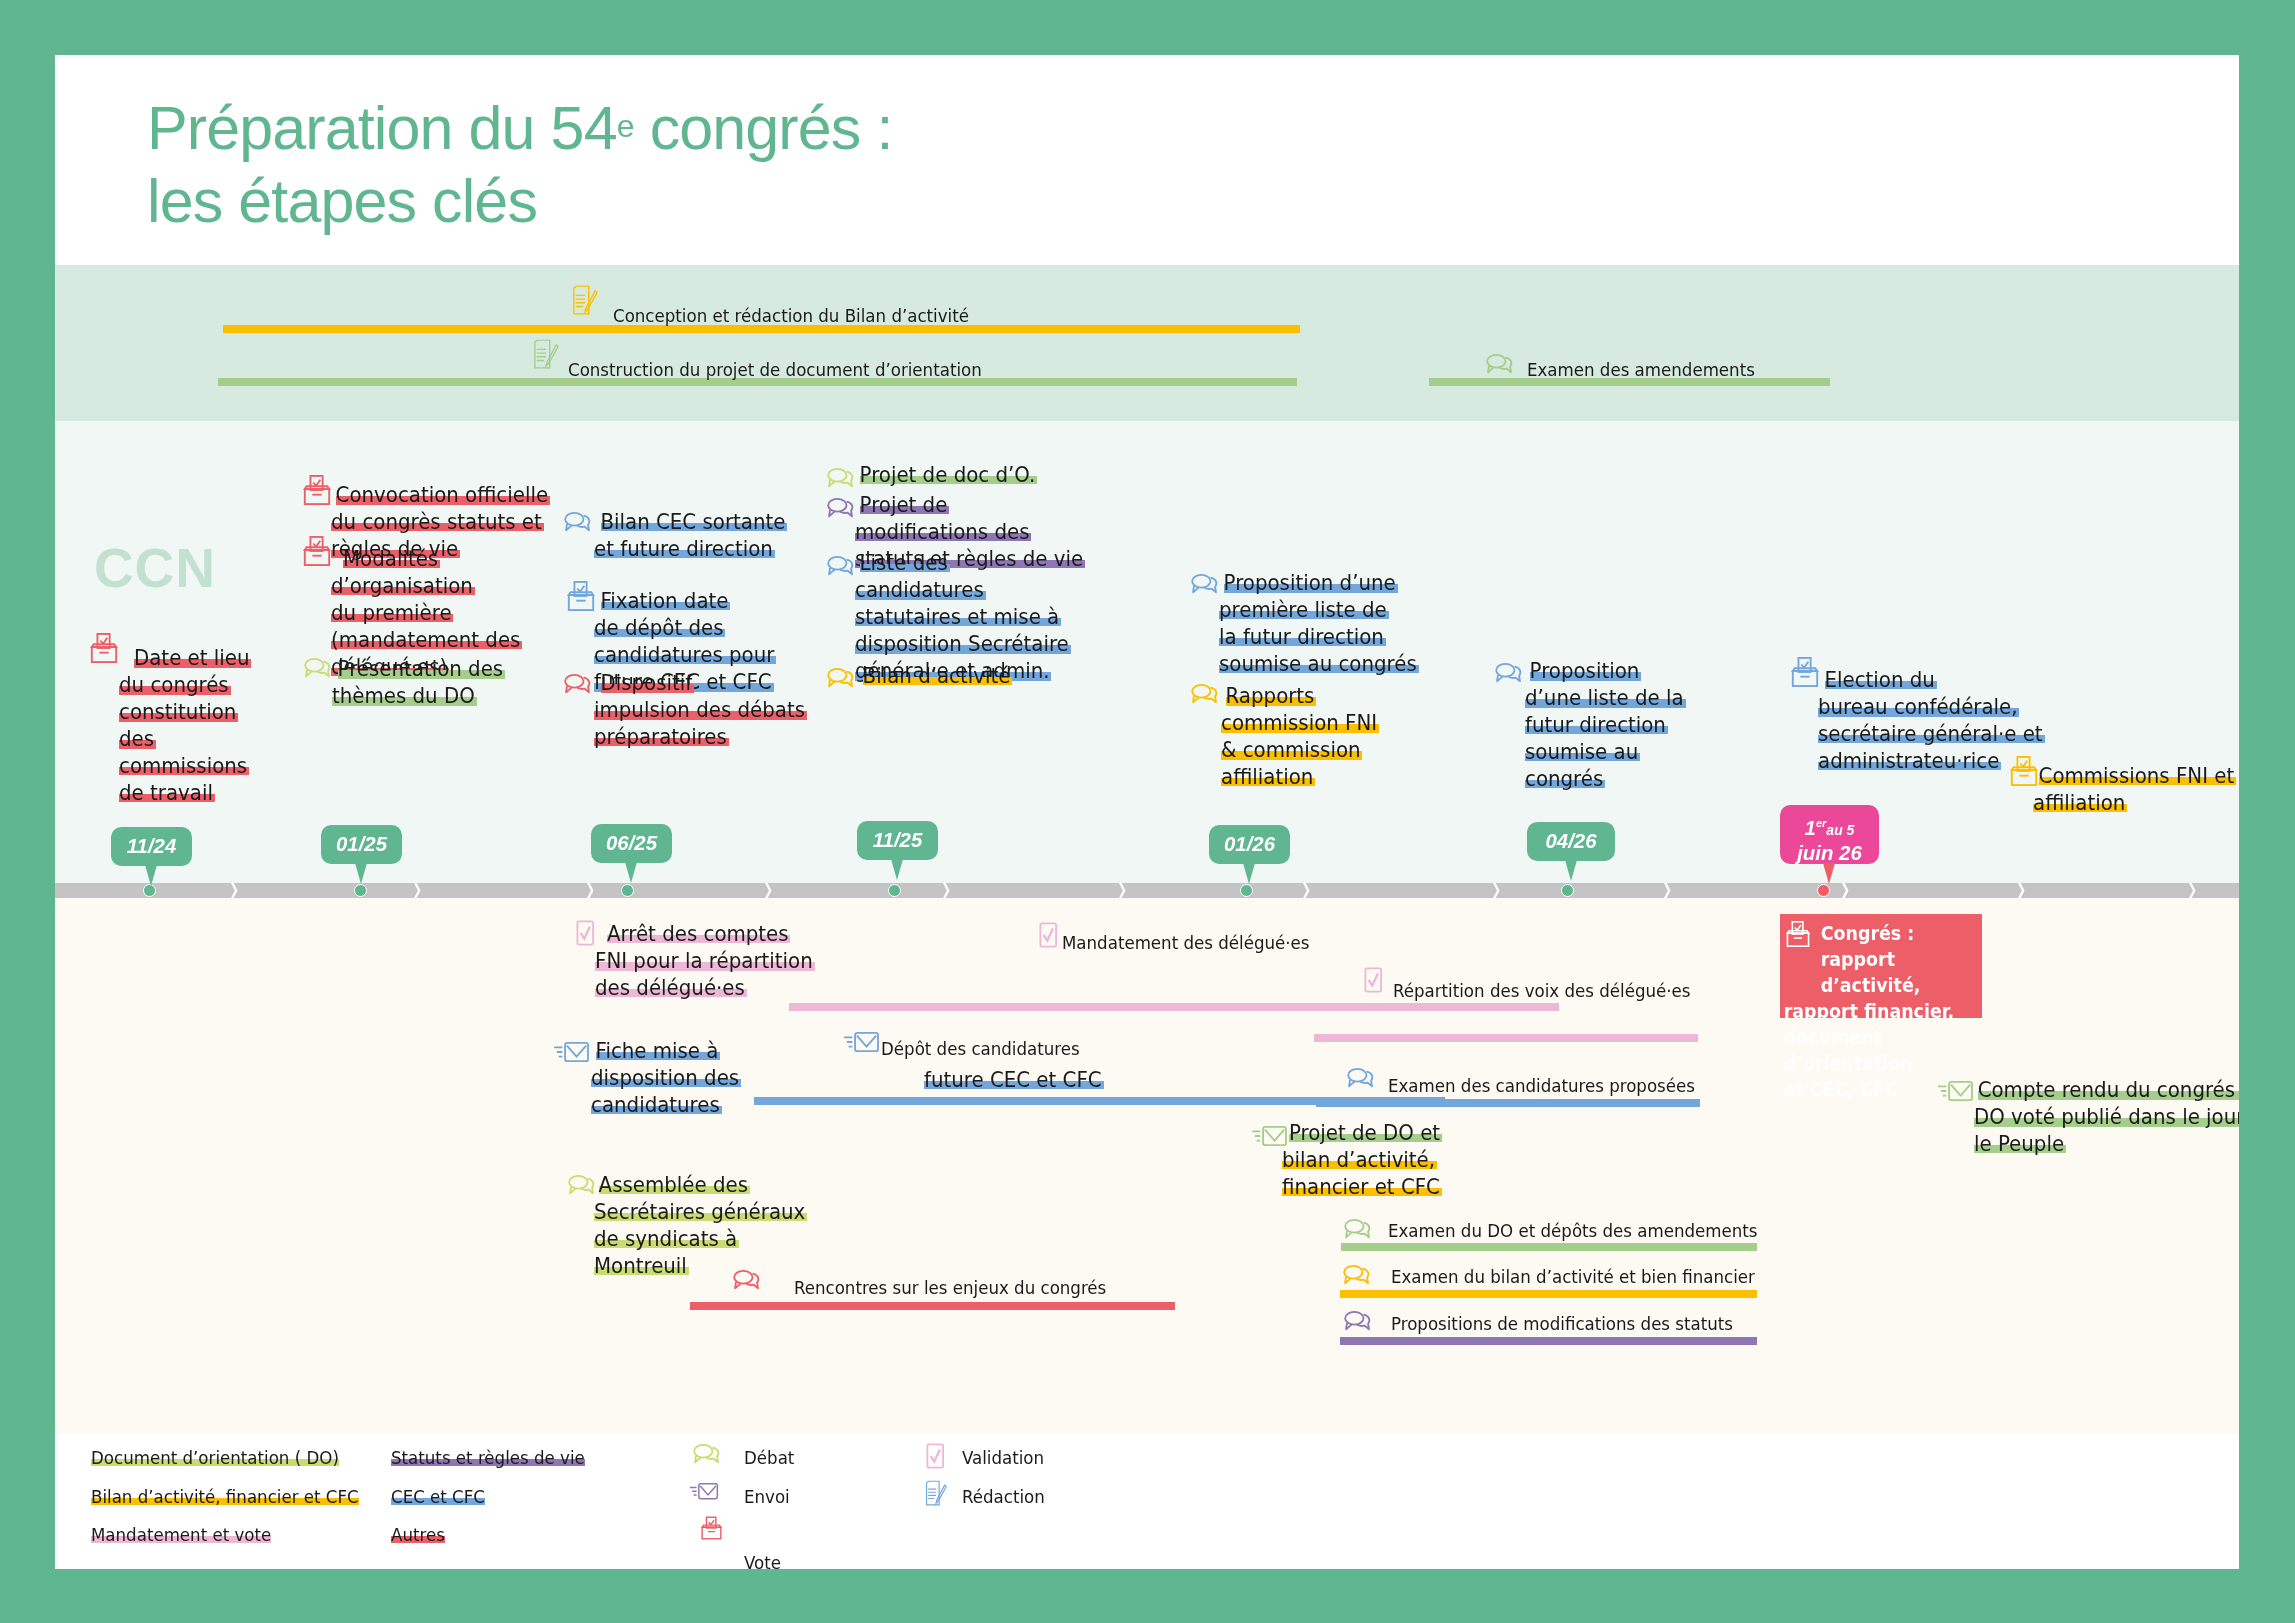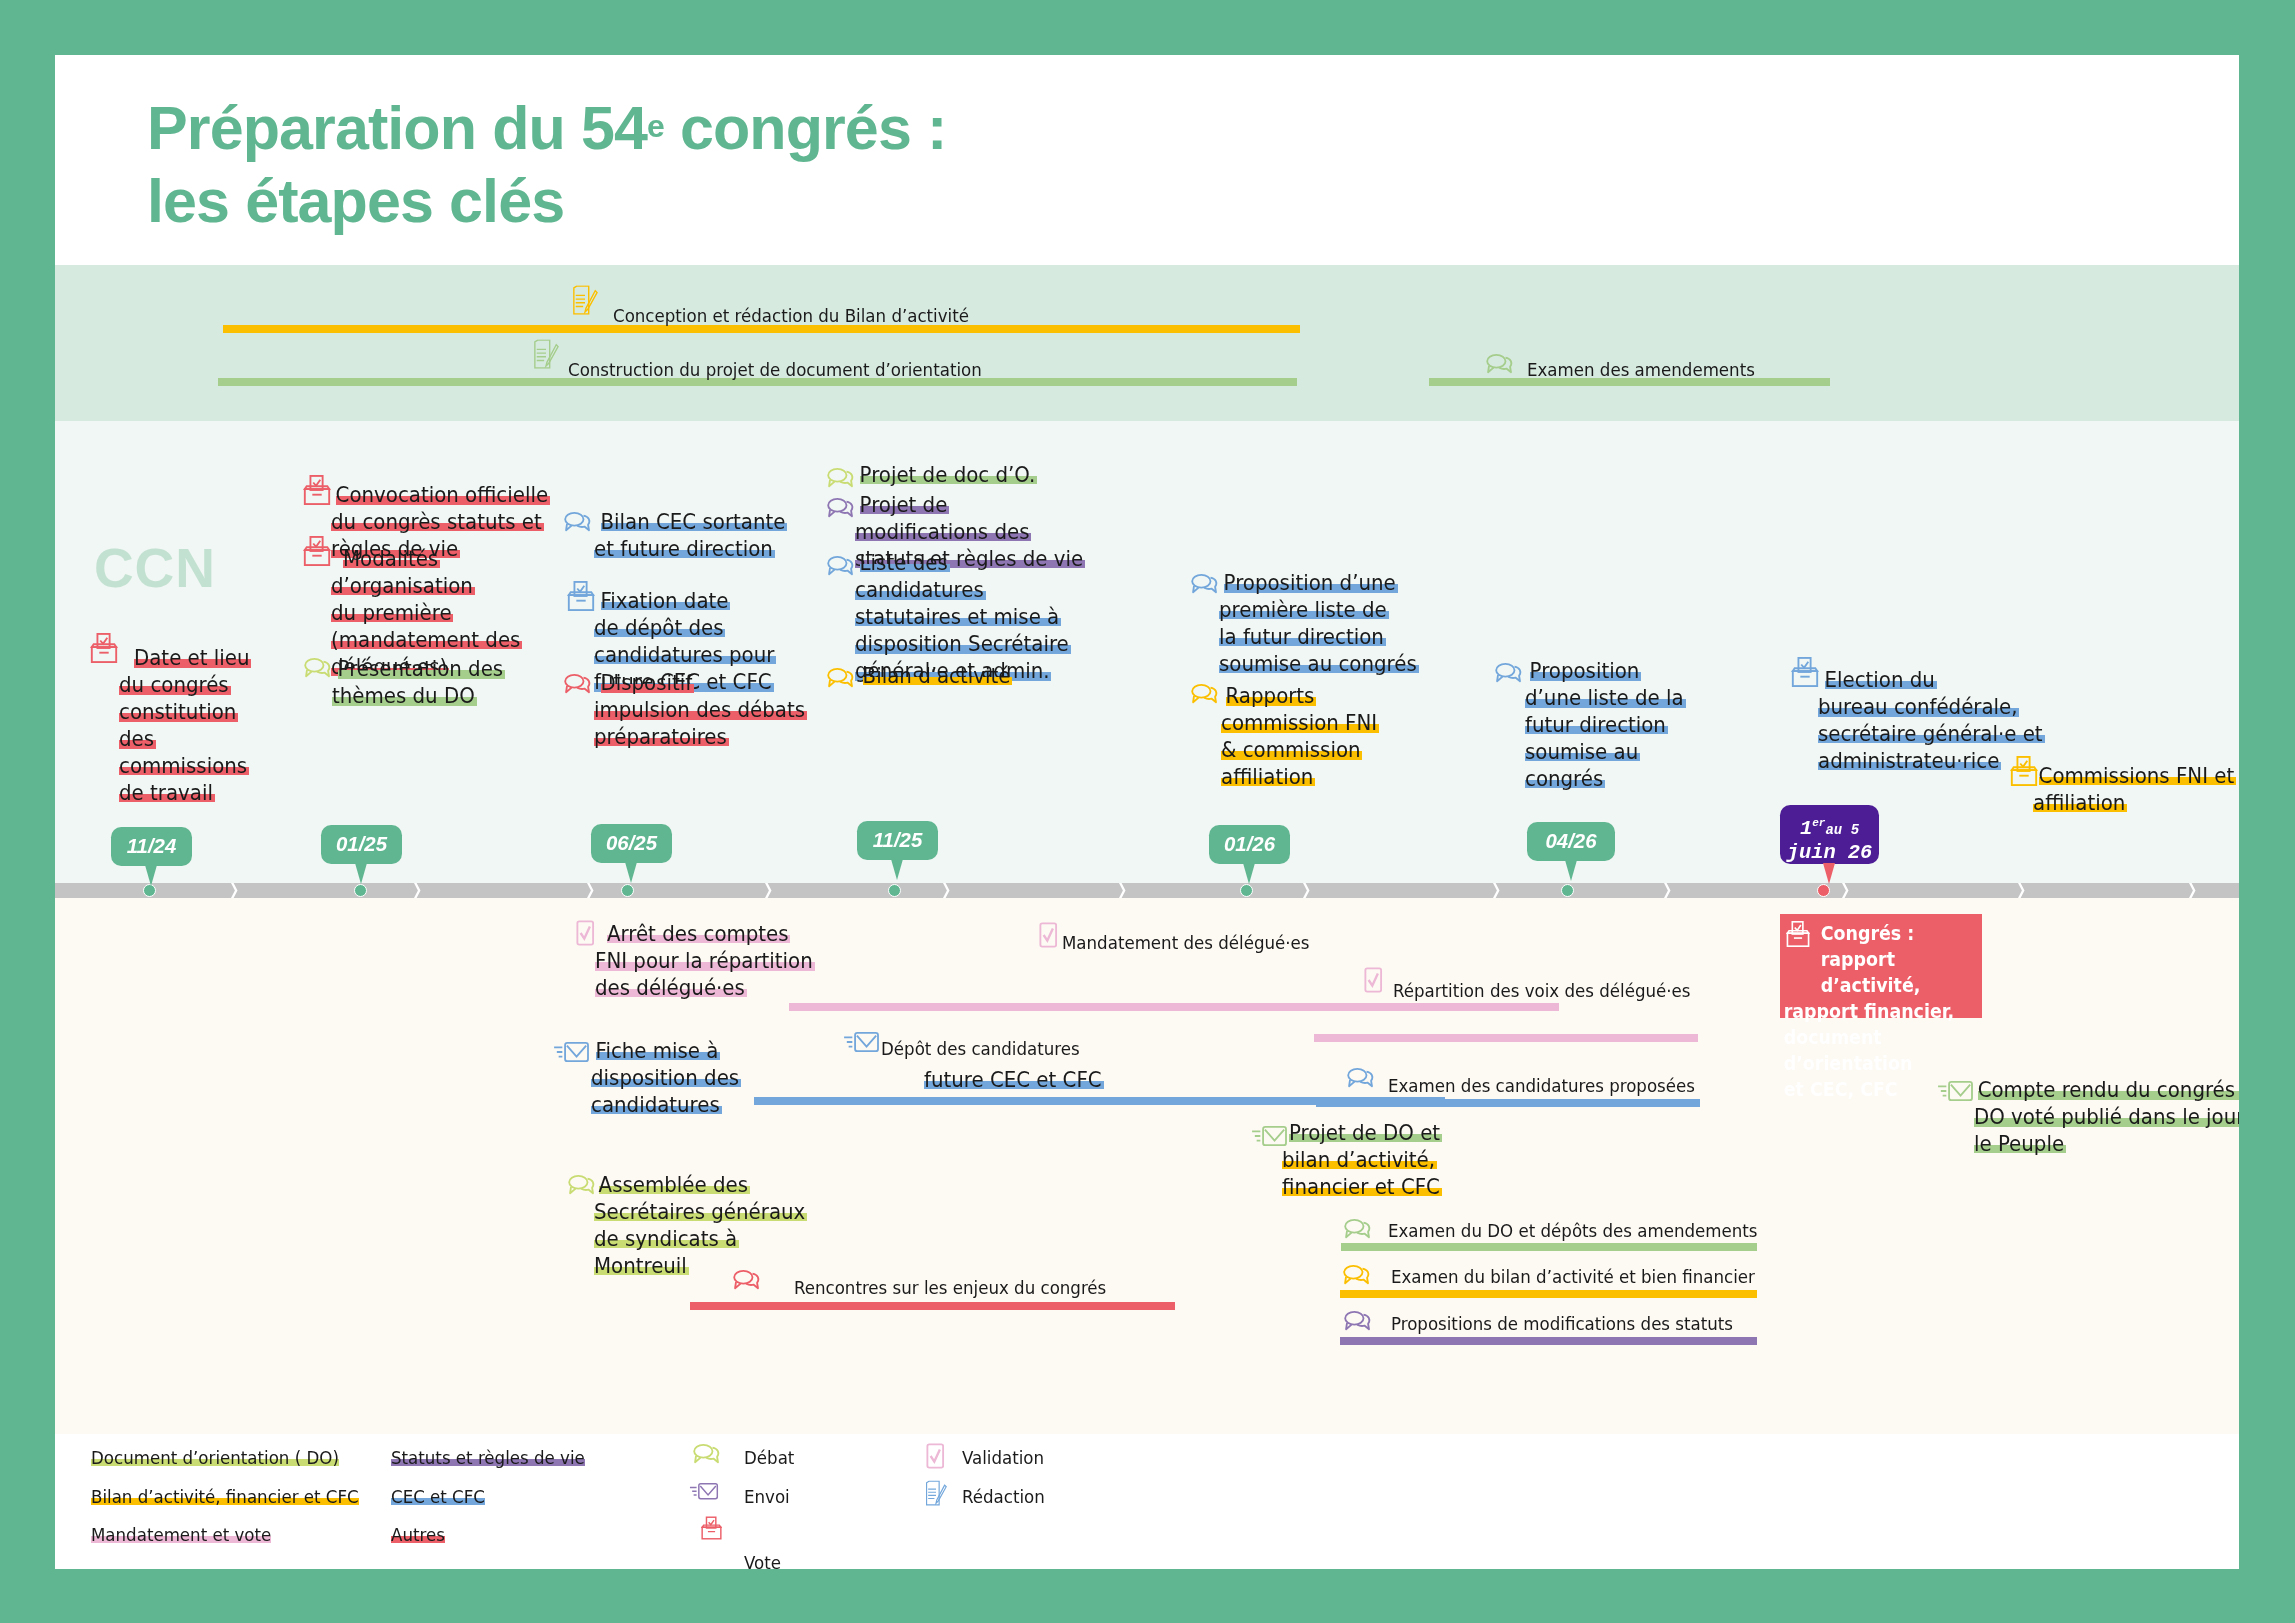--- a/index.html
+++ b/index.html
@@ -1,37 +1,37 @@
 <!DOCTYPE html>
 <html style="font-size:7.4px"><head>
 <meta charset="utf-8">
 <style>
   html, body { margin:0; padding:0; }
   body { width:2295px; height:1623px; background:#60b691; position:relative; overflow:hidden;
          font-family:"Liberation Sans Narrow","DejaVu Sans Condensed","Liberation Sans",sans-serif; }
   .panel { position:absolute; left:55px; top:55px; width:2184px; height:1514px; background:#fff; overflow:hidden; }
   .title { position:absolute; left:92px; top:37px; color:#60b691; font-family:"Liberation Sans",sans-serif;
-           font-weight:bold; font-size:61px; line-height:73px; letter-spacing:-0.9px; }
+           font-weight:normal; font-size:61px; line-height:73px; letter-spacing:-0.9px; }
   .title sup { font-size:32px; vertical-align:top; position:relative; top:-1.9px; }
   .band-top { position:absolute; left:0; top:210px; width:2184px; height:156px; background:#d7eae0; }
   .band-ccn { position:absolute; left:0; top:366px; width:2184px; height:462px; background:#f0f7f4; }
   .band-low { position:absolute; left:0; top:843px; width:2184px; height:536px; background:#fdf9f3; }
   .ccn { position:absolute; left:39px; top:481px; font-family:"Liberation Sans",sans-serif; font-weight:bold;
          font-size:55px; color:#c3e1d1; letter-spacing:0.9px; }
   .tl-bar { position:absolute; left:0; top:828px; width:2184px; height:15px; background:#c4c4c4; }
   .chev { position:absolute; top:828px; width:0; height:0; }
   .chev::before { content:""; position:absolute; left:0; top:0; width:6.5px; height:15px; background:#fff;
                   clip-path:polygon(0 0,40% 0,100% 50%,40% 100%,0 100%,60% 50%); }
   .dot { position:absolute; top:829px; width:13px; height:13px; border-radius:50%; border:1.9px solid #fff; box-sizing:border-box; }
   .pin { position:absolute; color:#fff; font-family:"Liberation Sans",sans-serif; font-weight:bold; font-style:italic;
          font-size:20.4px; text-align:center; border-radius:10.2px; }
   .pin::after { content:""; position:absolute; left:50%; bottom:-20.4px; margin-left:-6.5px; border-left:6.5px solid transparent;
                 border-right:6.5px solid transparent; border-top:21px solid; border-top-color:inherit; }
   .pin.green { background:#60b691; border-top-color:#60b691; }
-  .pin.red { background:#4c1d95; border-top-color:#ec5f68;font-family:Liberation Mono, monospace; }
+  .pin.red { background:#ec4899; border-top-color:#ec5f68; }
   .item { position:absolute; font-size:22px; line-height:27px; color:#1a1a1a; }
   .item .ln { display:block; white-space:nowrap; }
   .item .ln span { background:linear-gradient(to bottom, transparent 55%, var(--c) 55%, var(--c) 90%, transparent 90%); padding-right:1.9px; }
   .bar { position:absolute; height:8.3px; }
   .bar-label { position:absolute; font-size:18.5px; color:#1a1a1a; white-space:nowrap; }
   .icon { position:absolute; }
   .congres { position:absolute; left:1725px; top:859px; width:202px; height:104px; background:#ec5f68; color:#fff;
              font-weight:bold; font-size:19.4px; line-height:26px; padding:6.5px 3.7px; box-sizing:border-box; }
   .legend-item { position:absolute; font-size:18.5px; color:#1a1a1a; white-space:nowrap; }
   .legend-item span { background:linear-gradient(to bottom, transparent 55%, var(--c) 55%, var(--c) 92%, transparent 92%); }

